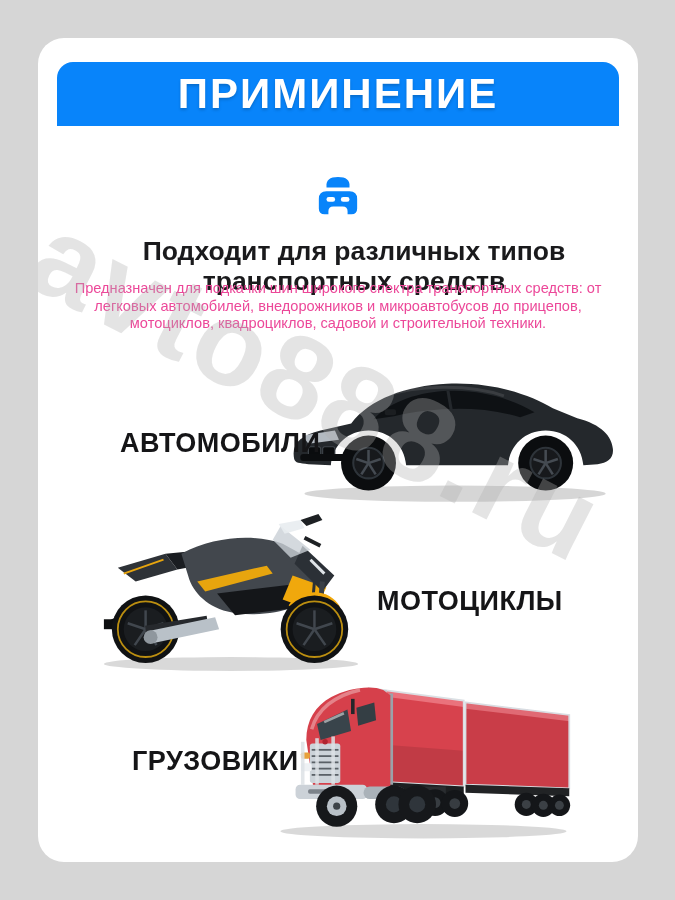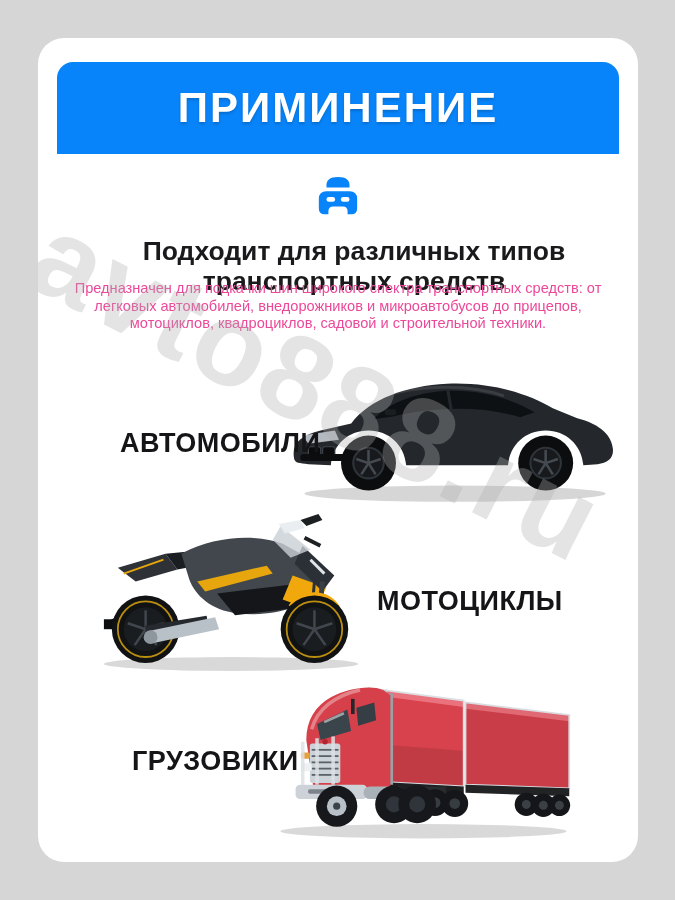--- a/index.html
+++ b/index.html
@@ -5,21 +5,21 @@
   html,body{margin:0;padding:0;}
   .canvas{
     position:relative;width:675px;height:900px;background:#d6d6d6;
     font-family:"Liberation Sans","DejaVu Sans",sans-serif;overflow:hidden;
   }
   .card{
     position:absolute;left:38px;top:38px;width:600px;height:824px;
     background:#ffffff;border-radius:26px;overflow:hidden;
   }
   .banner{
-    position:absolute;left:19px;top:24px;width:562px;height:92px;
+    position:absolute;left:19px;top:24px;width:562px;height:64px;
     background:#0884fa;border-radius:16px 16px 0 0;
     display:flex;align-items:center;justify-content:center;
   }
   .banner h1{
     margin:0;color:#ffffff;font-size:42px;font-weight:800;letter-spacing:2px;
     text-shadow:0 2px 3px rgba(0,0,0,0.18);
   }
   .intro-icon{position:absolute;left:277px;top:136px;width:46px;height:44px;}
   .intro-heading{
     position:absolute;left:40px;top:182px;width:520px;margin:16px;

